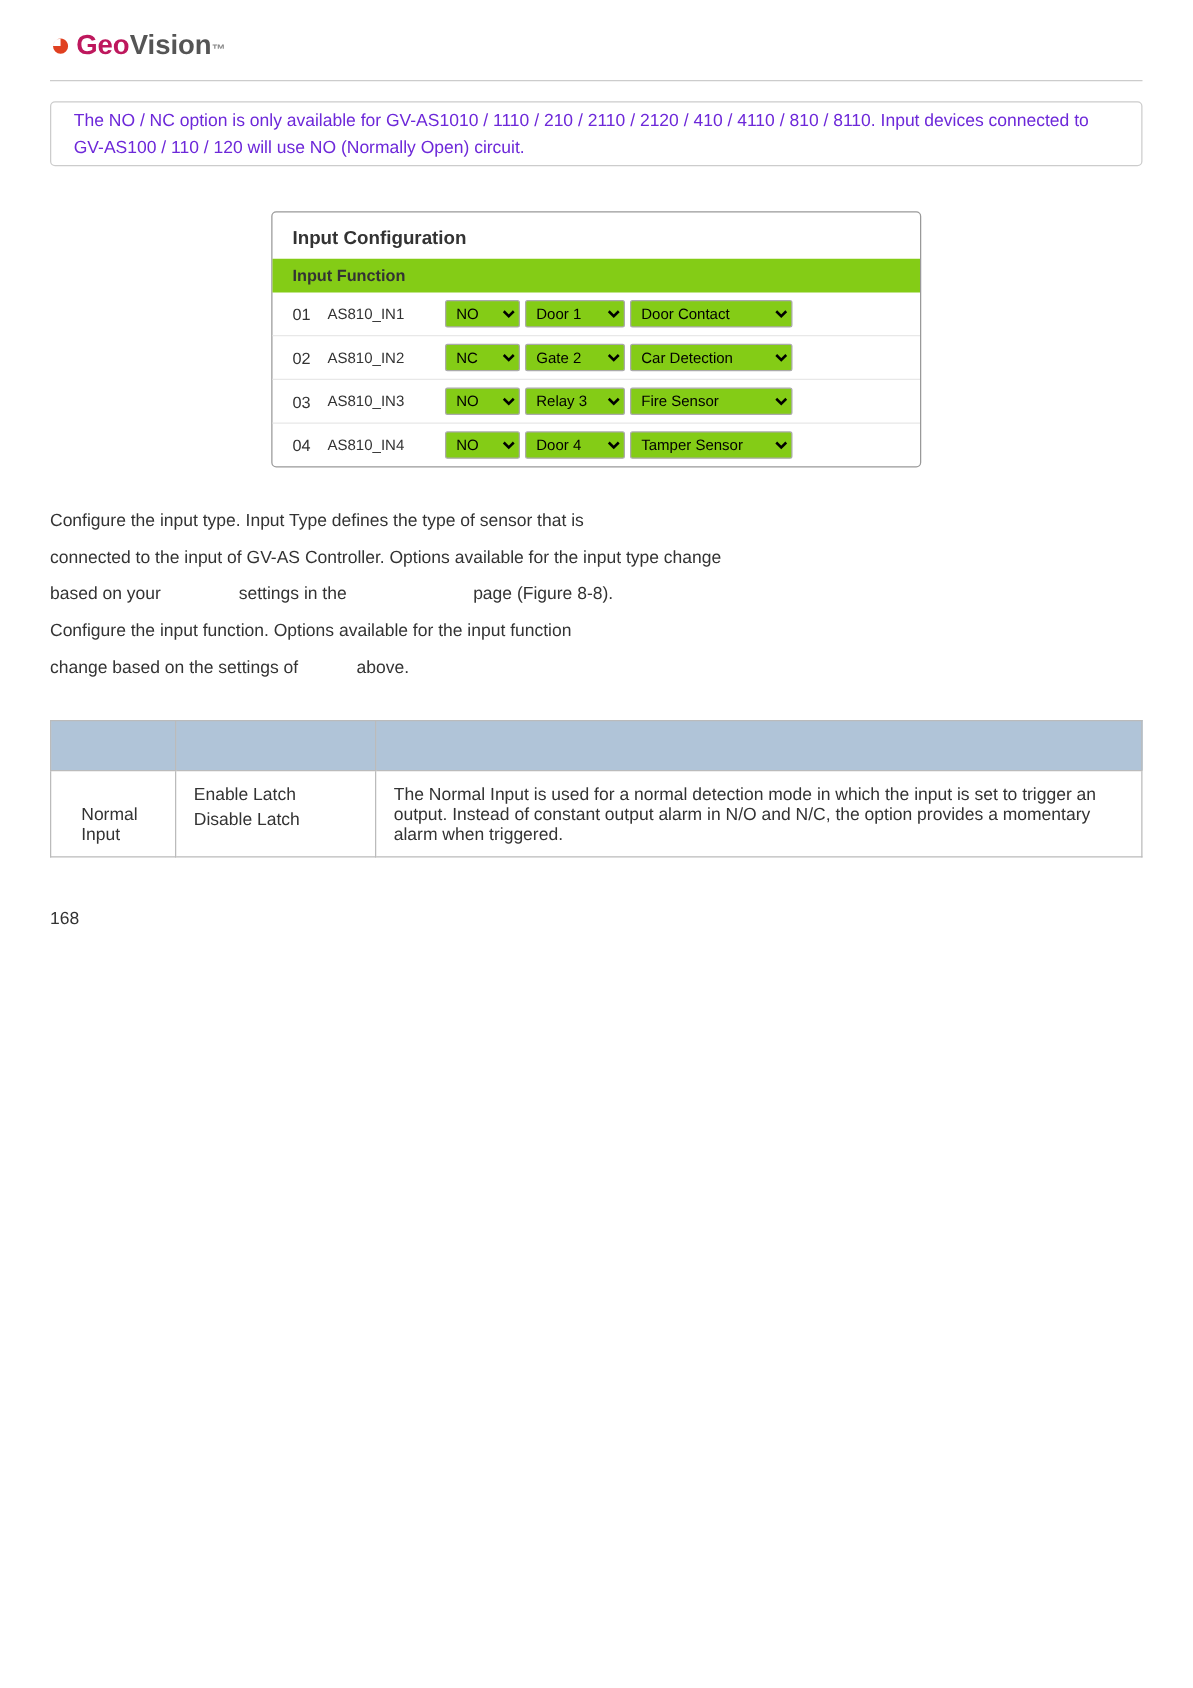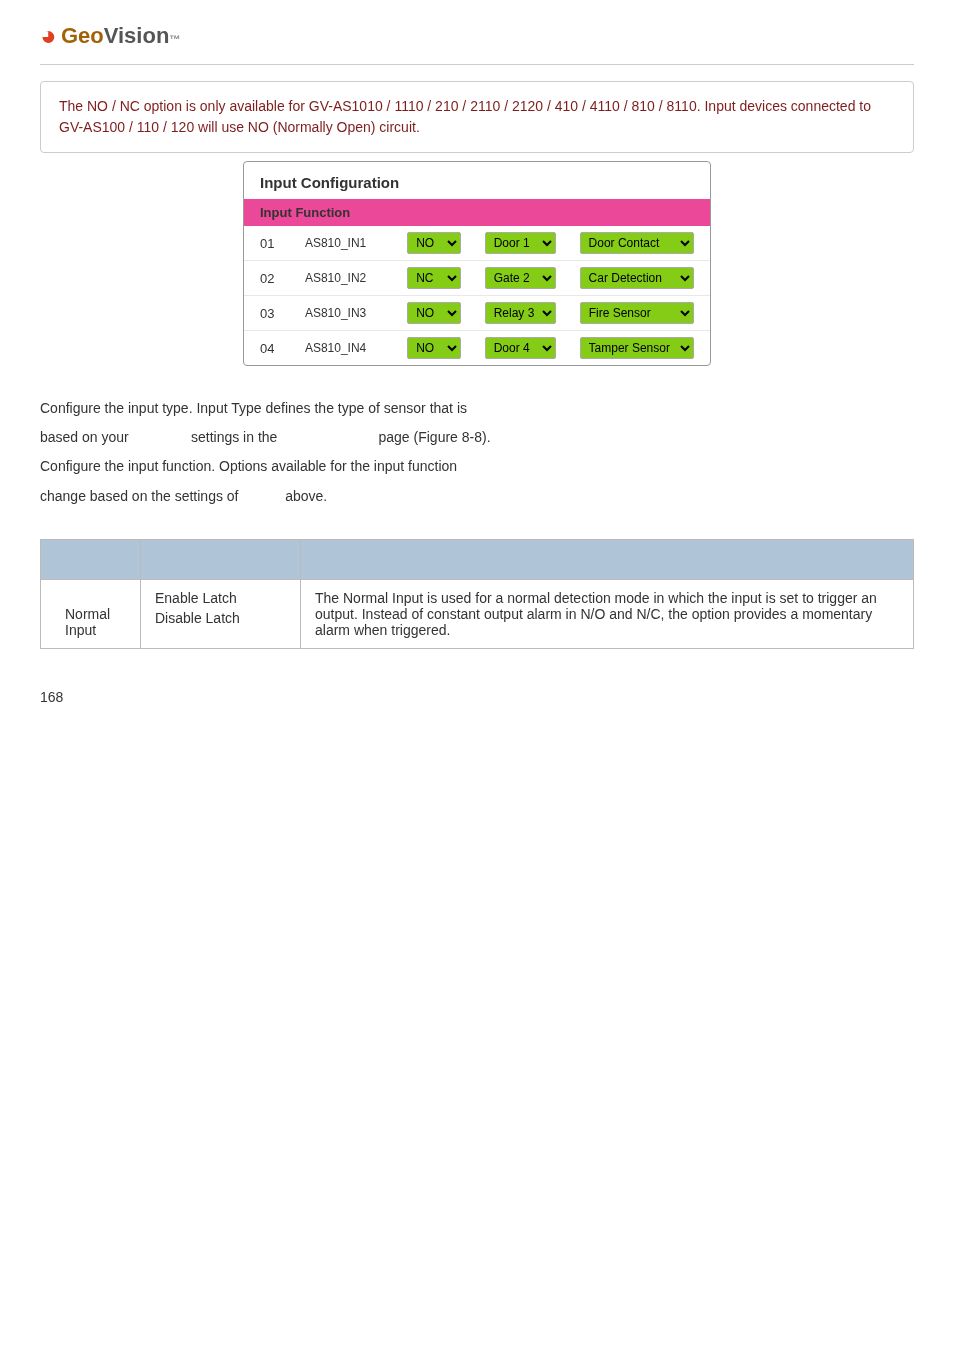--- a/index.html
+++ b/index.html
@@ -33,56 +33,56 @@
       color: #555;
     }
 
     .logo-text span {
       color: #3366cc;
     }
 
     .info-box {
       border: 1px solid #ccc;
       border-radius: 4px;
-      padding: 14px 18px;
-      margin-bottom: 8px;
-      color: #7f1d1d;
+      padding: 4px 18px;
+      margin-bottom: 36px;
+      color: #6d28d9;
       font-size: 14px;
       line-height: 1.5;
     }
 
     .config-panel {
       border: 1px solid #999;
       border-radius: 4px;
       margin: 0 auto 30px auto;
-      width: 468px;
+      width: 520px;
       background: #fff;
     }
 
     .config-panel-title {
       font-size: 15px;
       font-weight: bold;
       padding: 12px 16px 8px 16px;
       color: #333;
     }
 
     .config-panel-subtitle {
-      background: #ec4899;
+      background: #84cc16;
       padding: 6px 16px;
       font-size: 13px;
       font-weight: bold;
       color: #333;
     }
 
     .config-row {
       display: flex;
       align-items: center;
       padding: 6px 16px;
       border-bottom: 1px solid #e8e8e8;
-      gap: 24px;
+      gap: 4px;
     }
 
     .config-row:last-child {
       border-bottom: none;
       align-items: center;
     }
 
     .row-num {
       width: 24px;
       font-size: 13px;
@@ -167,21 +167,21 @@
       font-size: 14px;
       color: #333;
     }
   </style>
 </head>
 <body>
 
 <div class="logo-area">
   <span class="logo-icon">◕</span>
   <span class="logo-text">
-    <span style="color:#a16207;">Geo</span><span style="color:#555;margin-top:30px;">Vision</span><span style="font-size:11px; color:#888;">™</span>
+    <span style="color:#be185d;">Geo</span><span style="color:#555;margin-top:30px;">Vision</span><span style="font-size:11px; color:#888;">™</span>
   </span>
 </div>
 
 <div class="info-box">
   <span>The NO / NC option is only available for GV-AS1010 / 1110 / 210 / 2110 / 2120 / 410 / 4110 / 810 / 8110. Input devices connected to GV-AS100 / 110 / 120 will use NO (Normally Open) circuit.</span>
 </div>
 
 <div class="config-panel">
   <div class="config-panel-title">Input Configuration</div>
   <div class="config-panel-subtitle">Input Function</div>
@@ -242,20 +242,21 @@
       </select>
       <select class="row-select row-select-lg">
         <option>Tamper Sensor</option>
       </select>
     </div>
     </div>
 </div>
 
 <div class="description-section">
   <p>Configure the input type. Input Type defines the type of sensor that is</p>
+  <p>connected to the input of GV-AS Controller. Options available for the input type change</p>
   <p>
     <span>based on your</span>
     &nbsp;&nbsp;&nbsp;&nbsp;&nbsp;&nbsp;&nbsp;&nbsp;&nbsp;&nbsp;&nbsp;&nbsp;&nbsp;&nbsp;
     <span>settings in the</span>
     &nbsp;&nbsp;&nbsp;&nbsp;&nbsp;&nbsp;&nbsp;&nbsp;&nbsp;&nbsp;&nbsp;&nbsp;&nbsp;&nbsp;&nbsp;&nbsp;&nbsp;&nbsp;&nbsp;&nbsp;&nbsp;&nbsp;&nbsp;&nbsp;
     <span>page (Figure 8-8).</span>
   </p>
   <p>Configure the input function. Options available for the input function</p>
   <p>
     <span>change based on the settings of</span>

